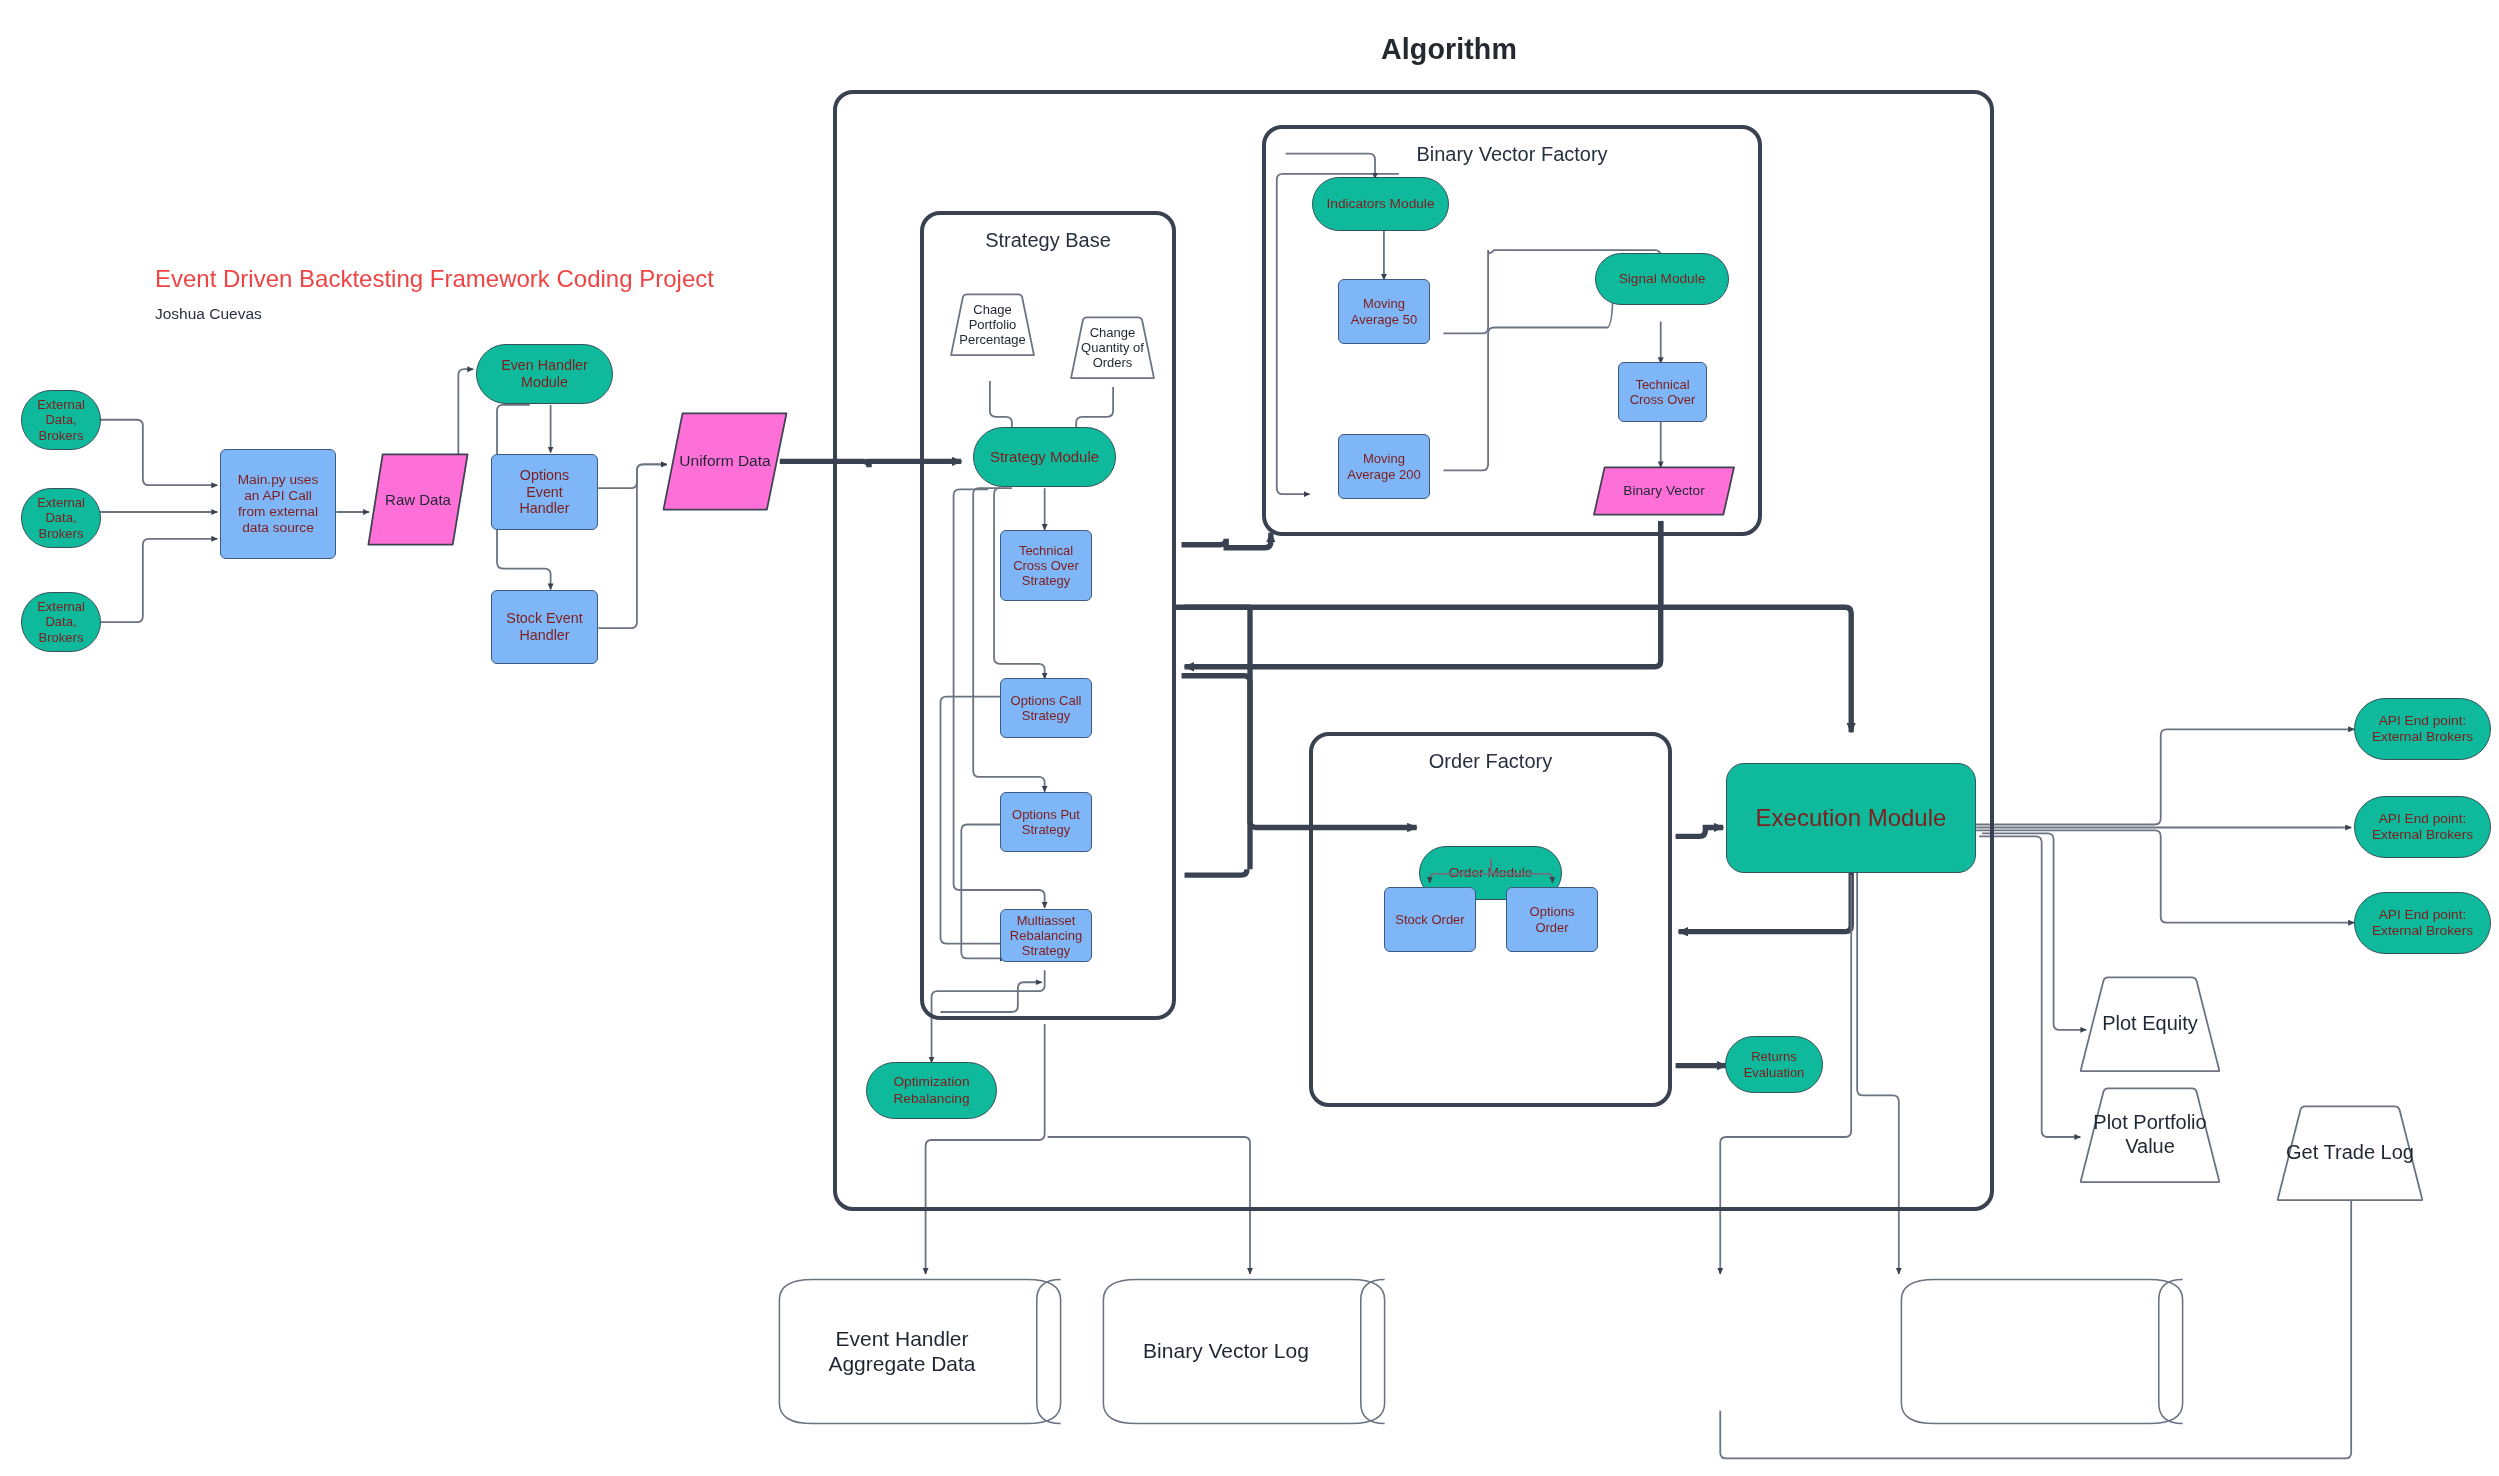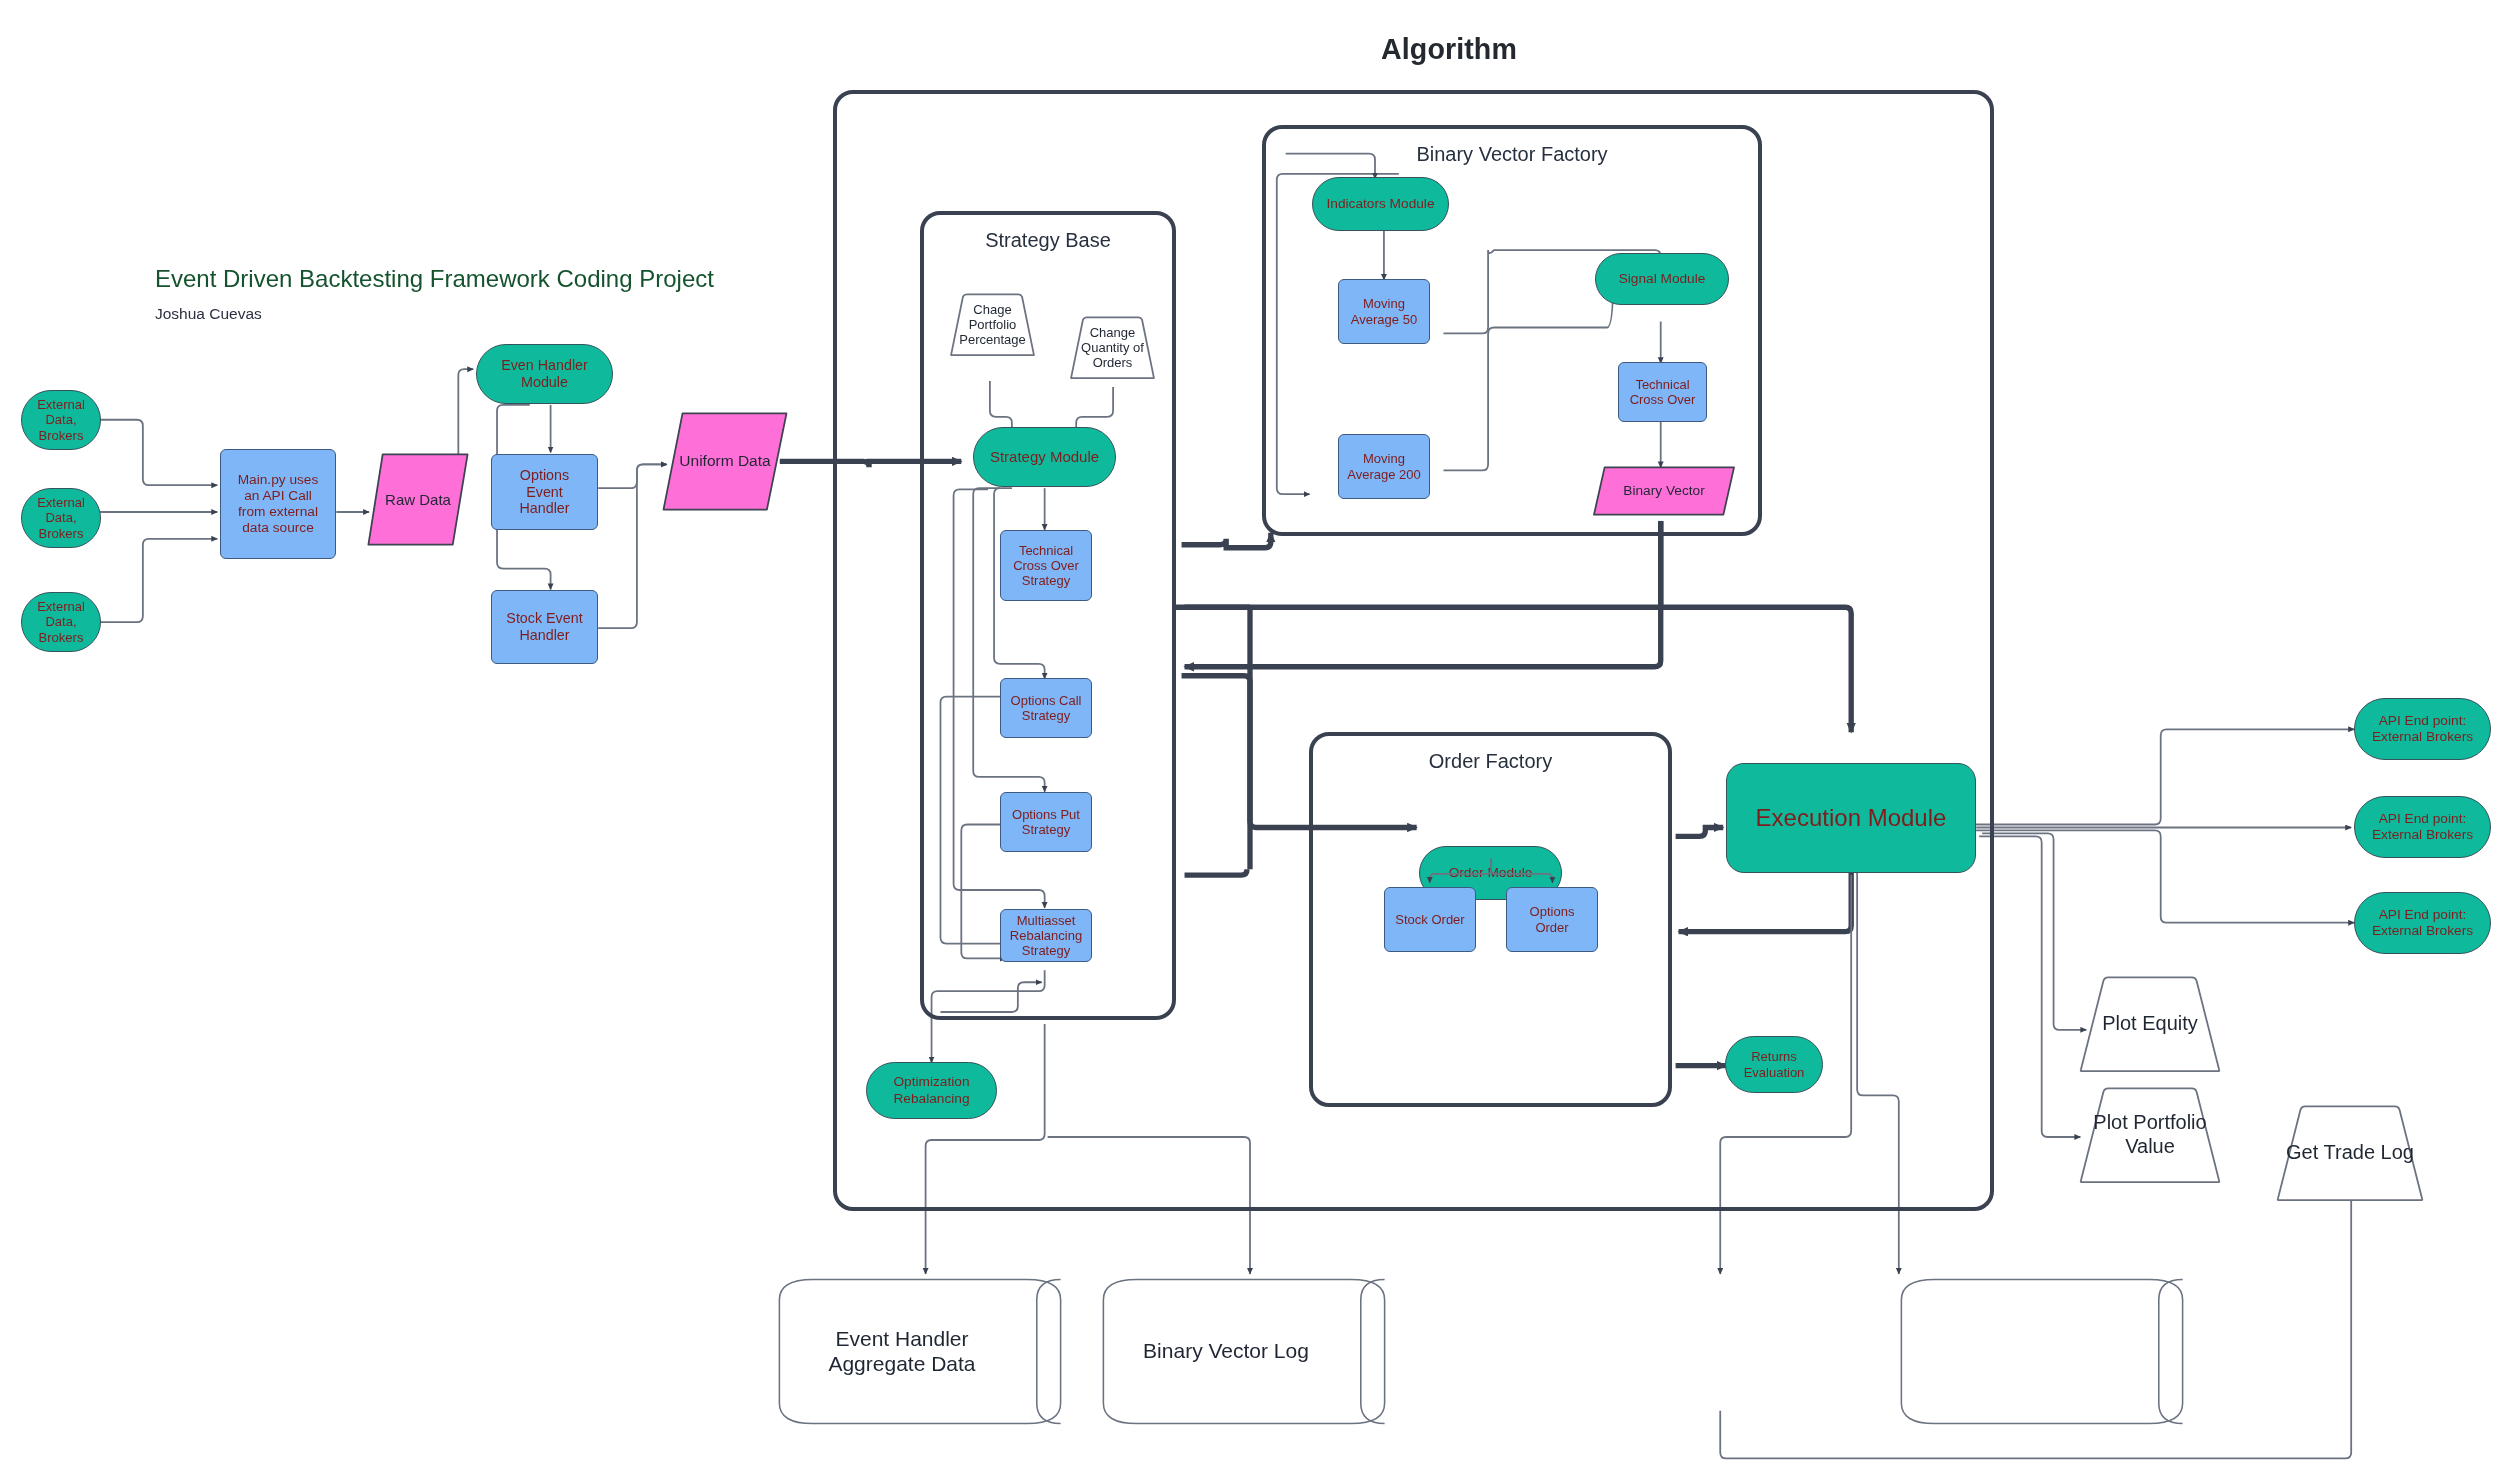--- a/index.html
+++ b/index.html
@@ -61,21 +61,21 @@
     font-weight:400;
   }
   .title-main{
     position:absolute;
     font-weight:bold;
     color:#23292f;
     letter-spacing:0.1px;
   }
   .title-sub{
     position:absolute;
-    color:#14532d;
+    color:#ef4444;
   }
   .byline{ position:absolute; color:#2b3140; }
   .lbl{
     position:absolute;
     display:flex;align-items:center;justify-content:center;
     text-align:center;
     color:#1f2733;
     line-height:1.18;
     white-space:pre-line;
     pointer-events:none;

